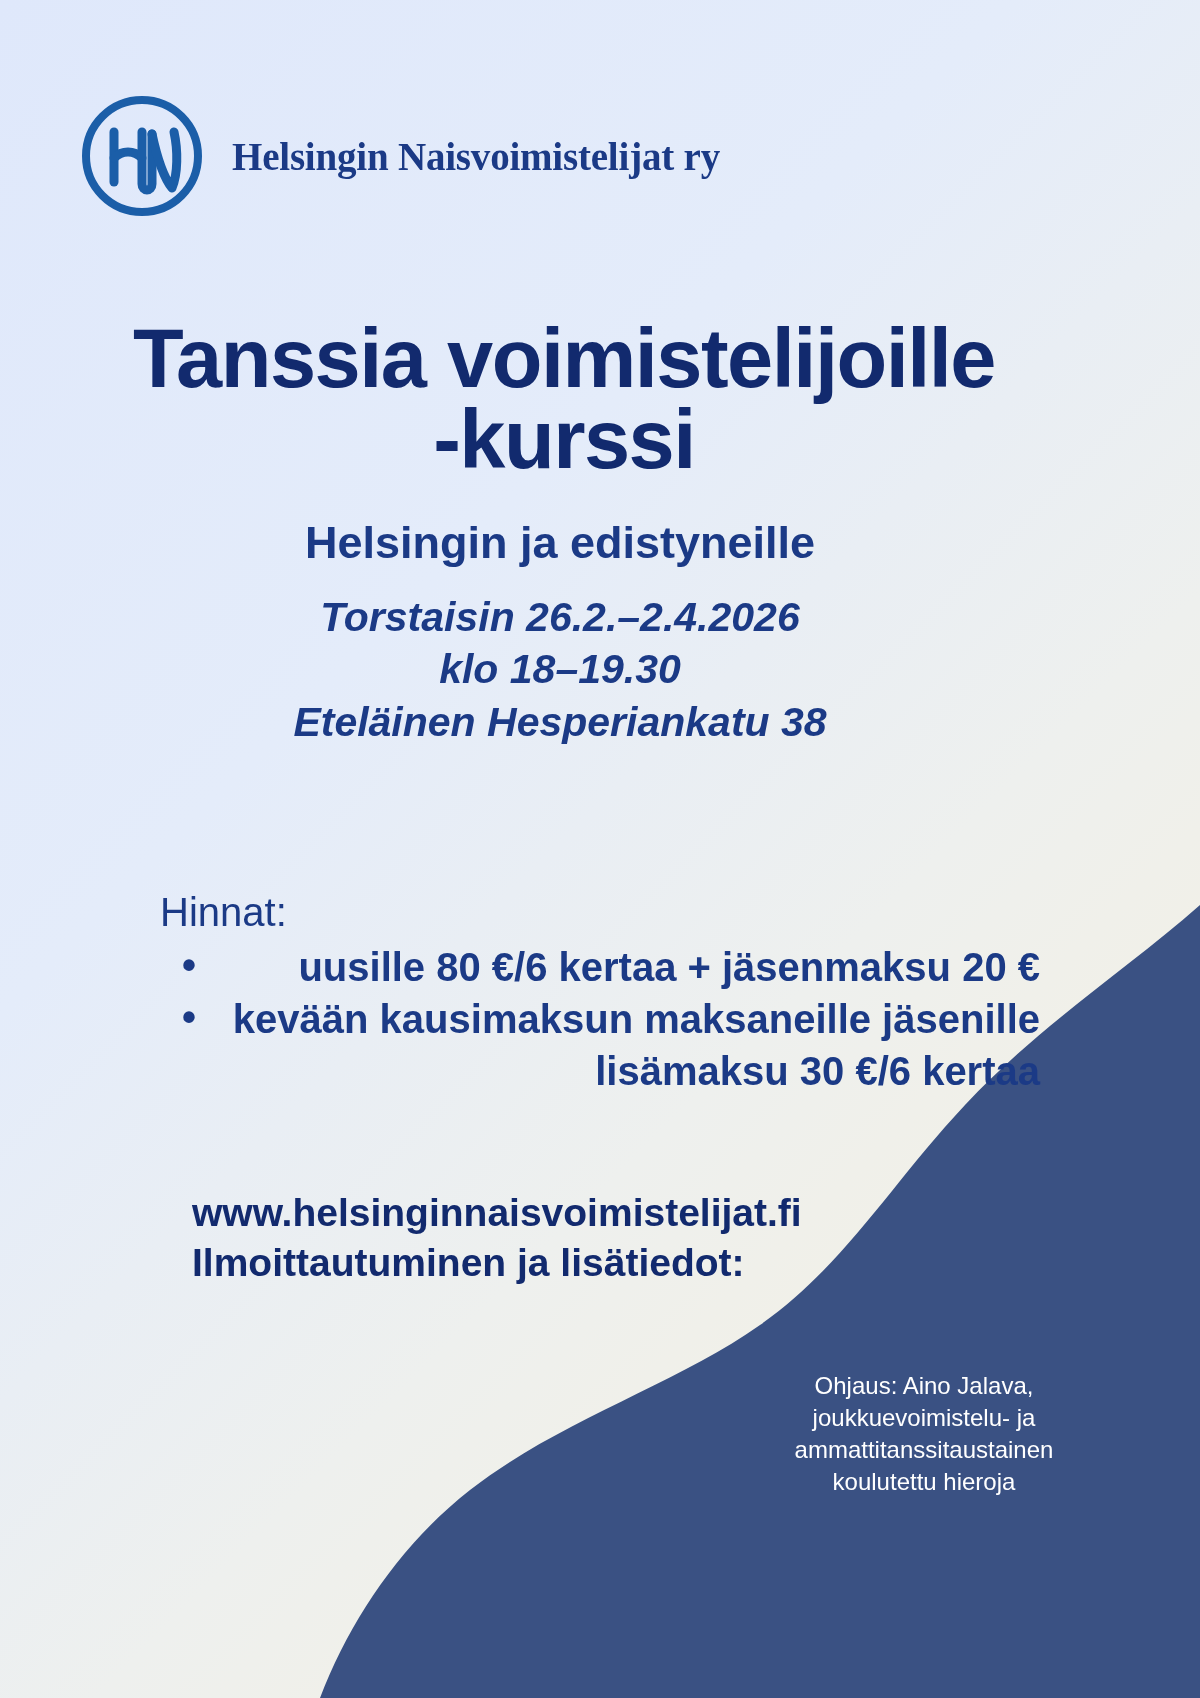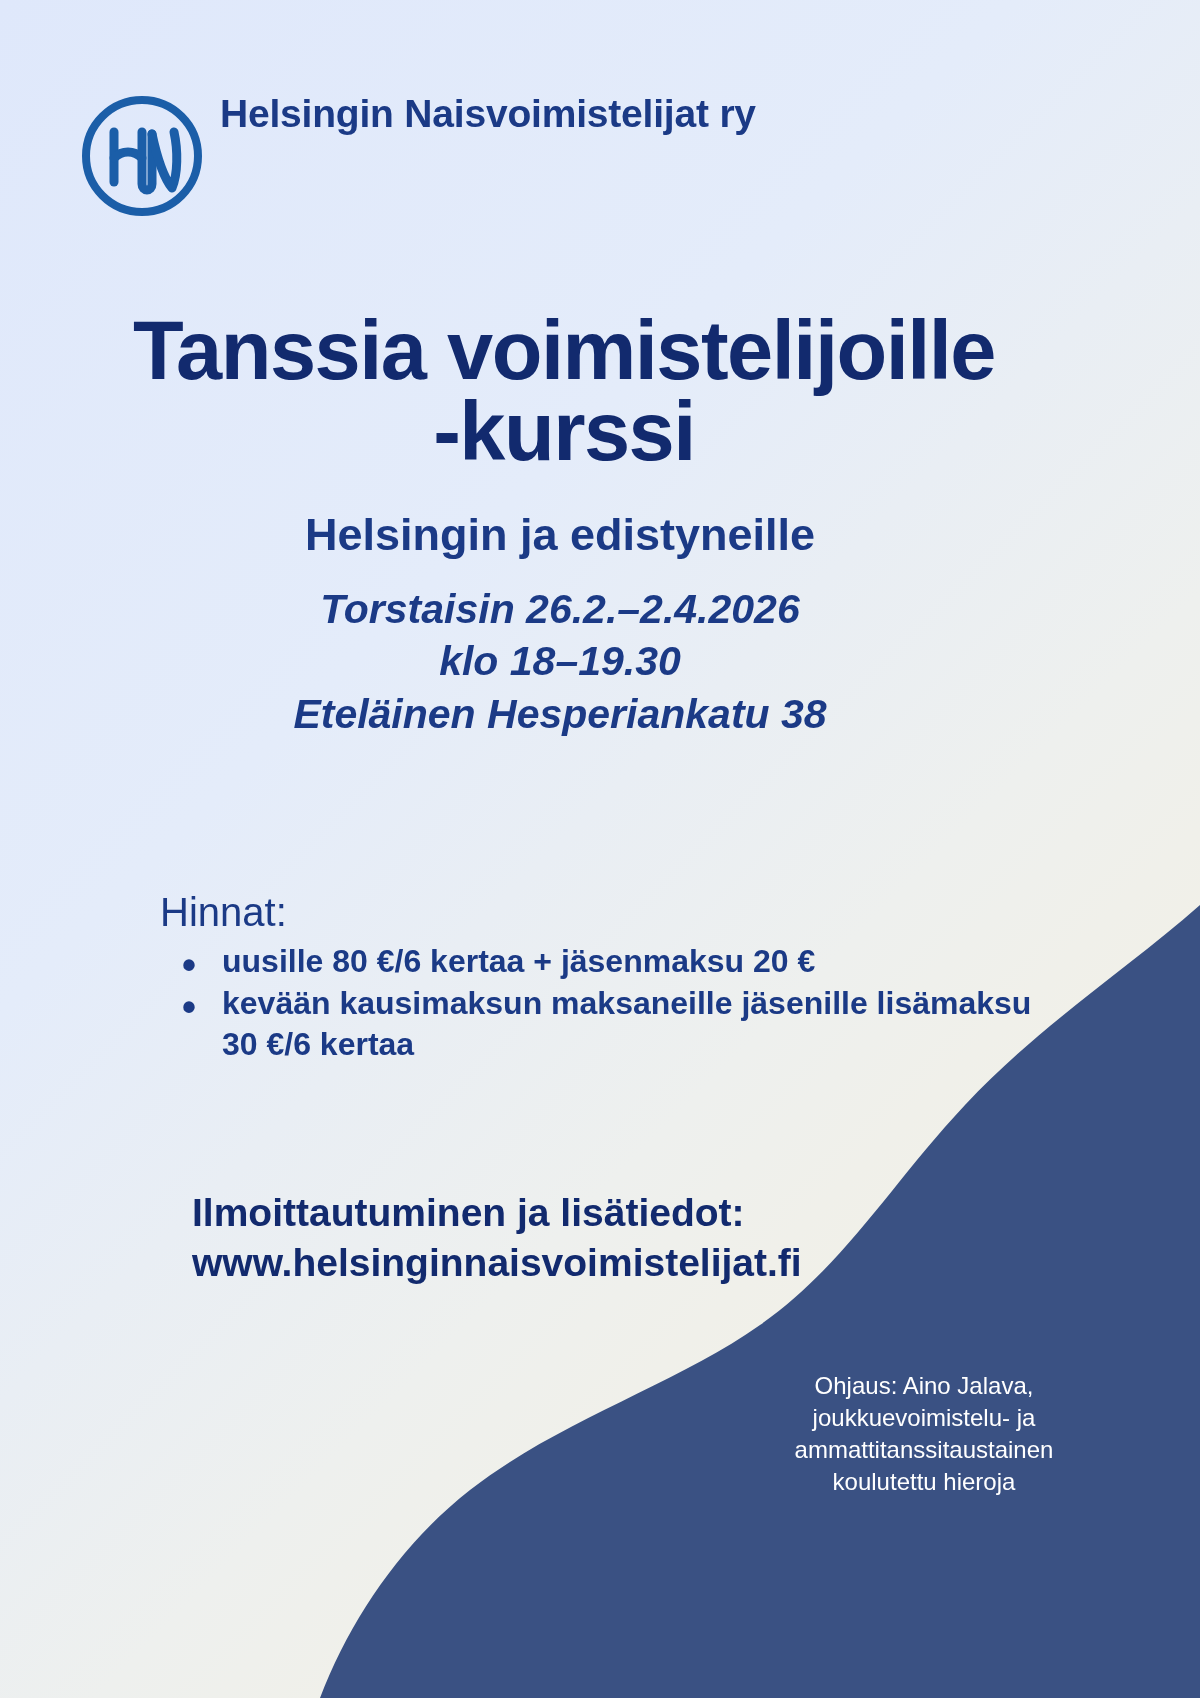--- a/index.html
+++ b/index.html
@@ -31,22 +31,23 @@
     height: 1698px;
     pointer-events: none;
   }
 
   
   .header {
     position: absolute;
     left: 78px;
     top: 92px;
     display: flex;
-    align-items: flex-start;
-    gap: 14px;
+    align-items: center;
+    gap: 26px;
+    font-family: Liberation Serif, serif;
   }
   .logo {
     width: 128px;
     height: 128px;
     flex: 0 0 auto;
   }
   .org-name {
     font-size: 39px;
     font-weight: 600;
     color: #1b3a86;
@@ -61,21 +62,21 @@
     top: 310px;
     width: 1120px;
     text-align: center;
   }
   .title {
     font-size: 83px;
     line-height: 0.98;
     font-weight: 700;
     color: #122a6e;
     letter-spacing: -1.5px;
-    margin: 0;
+    margin: 8px;
     padding-left: 8px;
   }
   .subtitle {
     margin-top: 36px;
     font-size: 45px;
     font-weight: 600;
     color: #1b3a86;
   }
   .when {
     margin-top: 22px;
@@ -99,24 +100,25 @@
     font-weight: 400;
     margin-bottom: 6px;
   }
   .prices ul {
     margin: 0;
     padding-left: 62px;
     list-style: none;
   }
   .prices li {
     position: relative;
-    font-size: 32px;
+    font-size: 40px;
     font-weight: 600;
     line-height: 1.3;
     margin-top: 0;
+    text-align: right;
   }
   .prices li::before {
     content: "\2022";
     position: absolute;
     left: -40px;
     top: -2px;
     font-size: 40px;
   }
 
   
@@ -185,19 +187,19 @@
 
   <div class="prices">
     <div class="prices-heading">Hinnat:</div>
     <ul>
       <li>uusille 80 €/6 kertaa + jäsenmaksu 20 €</li>
       <li>kevään kausimaksun maksaneille jäsenille lisämaksu 30 €/6 kertaa</li>
     </ul>
   </div>
 
   <div class="signup">
+    <div>www.helsinginnaisvoimistelijat.fi</div>
     <div>Ilmoittautuminen ja lisätiedot:</div>
-    <div>www.helsinginnaisvoimistelijat.fi</div>
   </div>
 
   <div class="instructor">Ohjaus:  Aino Jalava, joukkuevoimistelu- ja ammattitanssitaustainen koulutettu hieroja</div>
 
 </div>
 
 </body></html>

